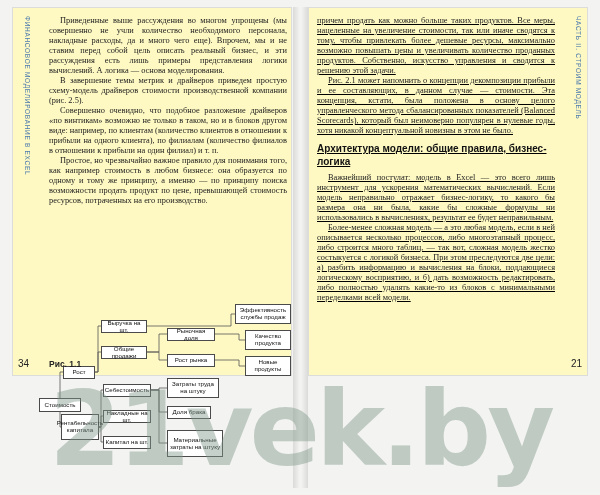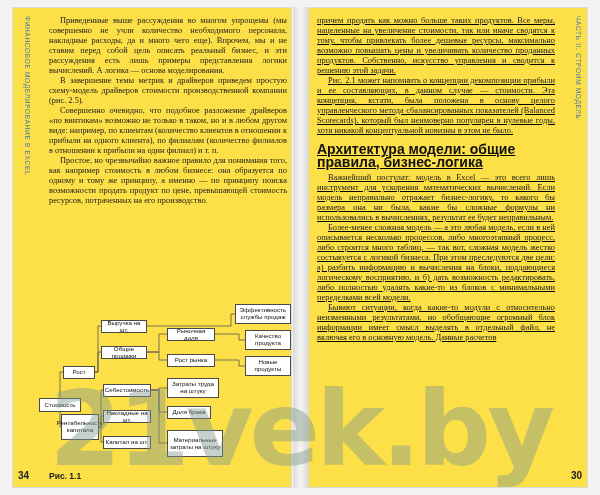--- a/index.html
+++ b/index.html
@@ -2,22 +2,22 @@
 <html lang="ru"><head>
 <meta charset="utf-8">
 <style>
   html,body{margin:0;padding:0;}
   body{
     width:600px;height:495px;overflow:hidden;position:relative;
     background:#f3f3f1;
     font-family:"Liberation Serif",serif;
   }
   .page{
-    position:absolute;top:7px;width:280px;height:481px;
-    background:#fde047;border:1px solid #dcdcda;box-sizing:border-box;
+    position:absolute;top:7px;width:280px;height:369px;
+    background:#fef9c3;border:1px solid #dcdcda;box-sizing:border-box;
   }
   .page.left{left:12px;}
   .page.right{left:308px;}
   .gutter{
     position:absolute;top:7px;left:293px;width:15px;height:481px;
     background:linear-gradient(to right, rgba(0,0,0,0.10), rgba(0,0,0,0) 45%, rgba(0,0,0,0) 55%, rgba(0,0,0,0.10));
   }
   .margin-label{
     position:absolute;top:8px;
     writing-mode:vertical-rl;
@@ -31,26 +31,26 @@
   .page.left .textcol{left:36px;}
   .page.right .textcol{left:8px;text-decoration:underline;}
   .textcol p{
     margin:0;text-indent:11px;text-align:justify;
     font-size:8.4px;line-height:10px;color:#1b1b1b;
   }
   .textcol p.no-indent{text-indent:0;}
   .textcol h2{
     margin:7px 0 5px 0;
     font-family:"Liberation Sans",sans-serif;
-    font-size:14px;line-height:12.5px;font-weight:bold;color:#111;
+    font-size:10px;line-height:12.5px;font-weight:bold;color:#111;
   }
   .pagenum{
     position:absolute;bottom:6px;
     font-family:"Liberation Sans",sans-serif;
-    font-size:10px;font-weight:bold;color:#222;
+    font-size:10px;font-weight:normal;color:#222;
   }
   .page.left .pagenum{left:5px;}
   .page.right .pagenum{right:5px;}
   .fig-caption{
     position:absolute;left:36px;bottom:6px;
     font-family:"Liberation Sans",sans-serif;
     font-size:8.5px;font-weight:bold;color:#222;
   }
   .diagram{
     position:absolute;left:26px;top:296px;width:252px;height:168px;
@@ -75,21 +75,21 @@
 </style>
 </head>
 <body>
 
 <div class="page left">
   <div class="margin-label">Финансовое моделирование в Excel</div>
 
   <div class="textcol">
     <p>Приведенные выше рассуждения во многом упрощены (мы совершенно не учли количество необходимого персонала, накладные расходы, да и много чего еще). Впрочем, мы и не ставим перед собой цель описать реальный бизнес, и эти рассуждения есть лишь примеры представления логики вычислений. А логика — основа моделирования.</p>
     <p>В завершение темы метрик и драйверов приведем простую схему-модель драйверов стоимости производственной компании (рис. 2.5).</p>
-    <p>Совершенно очевидно, что подобное разложение драйверов «по винтикам» возможно не только в таком, но и в любом другом виде: например, по клиентам (количество клиентов в отношении к прибыли на одного клиента), по филиалам (количество филиалов в отношении к прибыли на один филиал) и т. п.</p>
+    <p>Совершенно очевидно, что подобное разложение драйверов «по винтикам» возможно не только в таком, но и в блоков другом виде: например, по клиентам (количество клиентов в отношении к прибыли на одного клиента), по филиалам (количество филиалов в отношении к прибыли на один филиал) и т. п.</p>
     <p>Простое, но чрезвычайно важное правило для понимания того, как например стоимость в любом бизнесе: она образуется по одному и тому же принципу, а именно — по принципу поиска возможности продать продукт по цене, превышающей стоимость ресурсов, потраченных на его производство.</p>
   </div>
 
   <div class="diagram">
     <svg width="252" height="168" viewBox="0 0 252 168">
       <g fill="none" stroke="#555555" stroke-width="0.8">
         <path d="M21 94 V68 H24"></path>
         <path d="M21 108 V123 H22"></path>
         <path d="M56 68 H59 V22 H62"></path>
         <path d="M56 68 H59 V48 H62"></path>
@@ -132,19 +132,18 @@
 
 <div class="page right">
   <div class="margin-label">Часть II. Строим модель</div>
 
   <div class="textcol">
     <p class="no-indent">причем продать как можно больше таких продуктов. Все меры, нацеленные на увеличение стоимости, так или иначе сводятся к тому, чтобы привлекать более дешевые ресурсы, максимально возможно повышать цены и увеличивать количество проданных продуктов. Собственно, искусство управления и сводится к решению этой задачи.</p>
     <p>Рис. 2.1 может напомнить о концепции декомпозиции прибыли и ее составляющих, в данном случае — стоимости. Эта концепция, кстати, была положена в основу целого управленческого метода сбалансированных показателей (Balanced Scorecards), который был неимоверно популярен в нулевые годы, хотя никакой концептуальной новизны в этом не было.</p>
     <h2>Архитектура модели: общие правила, бизнес-логика</h2>
     <p>Важнейший постулат: модель в Excel — это всего лишь инструмент для ускорения математических вычислений. Если модель неправильно отражает бизнес-логику, то какого бы размера она ни была, какие бы сложные формулы ни использовались в вычислениях, результат ее будет неправильным.</p>
     <p>Более-менее сложная модель — а это любая модель, если в ней описывается несколько процессов, либо многоэтапный процесс, либо строится много таблиц, — так вот, сложная модель жестко состыкуется с логикой бизнеса. При этом преследуются две цели: а) разбить информацию и вычисления на блоки, поддающиеся логическому восприятию, и б) дать возможность редактировать, либо полностью удалять какие-то из блоков с минимальными переделками всей модели.</p>
-    <p>Бывают ситуации, когда какие-то модули с относительно неизменными результатами, но обобщающие огромный блок информации имеет смысл выделять в отдельный файл, не включая его в основную модель. Данные расчетов</p>
   </div>
 
-  <span class="pagenum">30</span>
+  <span class="pagenum">21</span>
 </div>
 
 <div class="watermark">21vek.by</div>
 
 </body></html>

